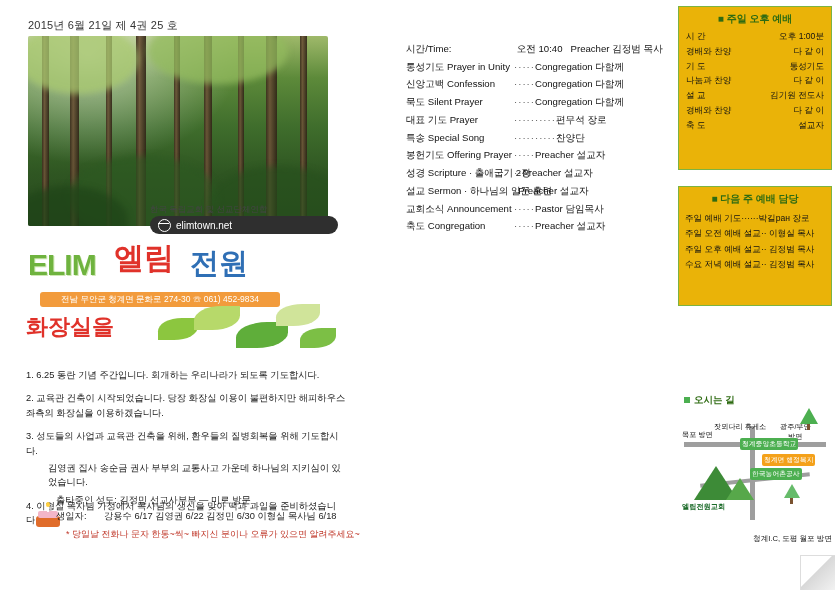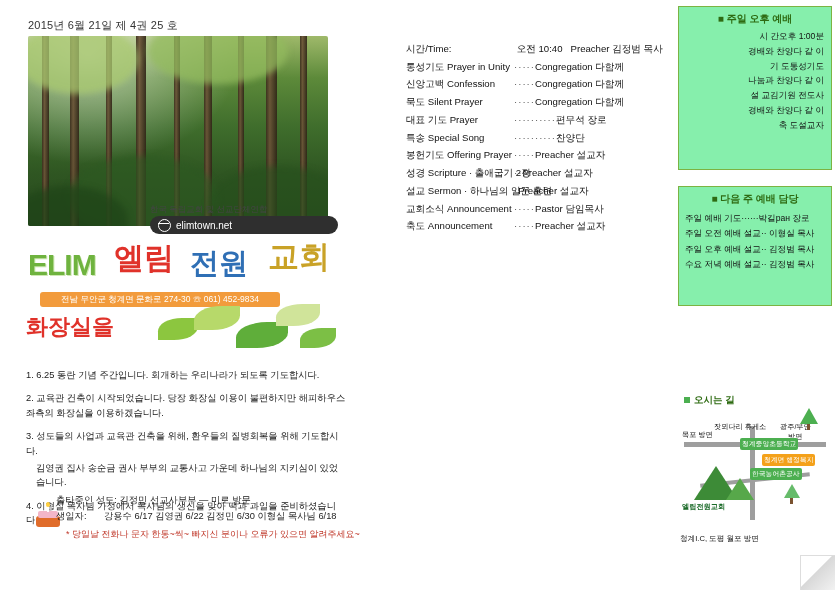--- a/index.html
+++ b/index.html
@@ -77,21 +77,21 @@
   .banner-deco{
     position:absolute;left:150px;top:300px;width:190px;height:62px;
   }
   .leaf{position:absolute;border-radius:60% 0 60% 0;}
 
   .notices{
     position:absolute;left:26px;top:368px;width:320px;
     font-size:9.3px;line-height:1.55;color:#1a1a1a;
   }
   .notices p{margin:0 0 9px 0;}
-  .notices p.sub{margin:-6px 0 9px 10px;}
+  .notices p.sub{margin:-6px 0 9px 22px;}
   .visit{
     position:absolute;left:56px;top:494px;font-size:9.3px;color:#1a1a1a;
   }
   .bday{
     position:absolute;left:56px;top:510px;font-size:9.3px;color:#1a1a1a;
   }
   .bday-list{position:absolute;left:104px;top:510px;font-size:9.3px;}
   .bday-note{
     position:absolute;left:66px;top:528px;font-size:9px;color:#c0392b;
   }
@@ -114,48 +114,48 @@
     font-size:9.6px;line-height:1.85;color:#111;
   }
   .order .row{display:block;white-space:nowrap;}
   .order .lbl{display:inline-block;width:108px;}
   .order .dots{color:#555;letter-spacing:1px;}
   .order .val{}
 
   
   .right{position:absolute;left:676px;top:0;width:159px;height:590px;}
   .greenbox{
-    position:absolute;left:2px;width:152px;border:1px solid #7cb342;background:#86efac;
+    position:absolute;left:2px;width:152px;border:1px solid #7cb342;background:#eab308;
   }
   .greenbox .hdr{
     text-align:center;font-size:10px;font-weight:bold;color:#2e6b12;padding:5px 0 3px;
   }
   .afternoon{top:6px;height:162px;}
   .aft-rows{font-size:8.6px;line-height:1.72;padding:0 7px 6px;color:#111;}
-  .aft-rows .r{display:flex;justify-content:flex-end;}
+  .aft-rows .r{display:flex;justify-content:space-between;}
   .aft-rows .r .a{white-space:nowrap;}
   .aft-rows .r .b{white-space:nowrap;}
   .nextweek{top:186px;height:118px;}
   .nw-rows{font-size:8.6px;line-height:1.78;padding:2px 6px 6px;color:#111;text-align:left;}
   .way-title{
     position:absolute;left:8px;top:394px;font-size:9.5px;font-weight:bold;color:#2e6b12;
   }
   .way-title .sq{display:inline-block;width:6px;height:6px;background:#4caf50;margin-right:4px;}
   .map{
     position:absolute;left:4px;top:408px;width:150px;height:118px;
   }
   .map .road{position:absolute;background:#9e9e9e;}
   .map .lbl{position:absolute;font-size:7.2px;color:#111;white-space:nowrap;}
   .map .lblg{position:absolute;font-size:6.8px;color:#fff;background:#4caf50;padding:1px 2px;border-radius:2px;white-space:nowrap;}
   .map .lblo{position:absolute;font-size:6.8px;color:#fff;background:#f4a11a;padding:1px 2px;border-radius:2px;white-space:nowrap;}
   .map .mountain{position:absolute;width:0;height:0;border-left:22px solid transparent;border-right:22px solid transparent;border-bottom:34px solid #3d8b37;}
   .map .mountain2{position:absolute;width:0;height:0;border-left:14px solid transparent;border-right:14px solid transparent;border-bottom:22px solid #57a84a;}
   .map .tree{position:absolute;}
   .map-foot{
-    position:absolute;left:4px;top:534px;width:152px;text-align:left;
+    position:absolute;left:4px;top:534px;width:152px;text-align:right;
     font-size:7.6px;color:#111;
   }
 
   .corner-fold{
     position:absolute;right:0;bottom:0;width:34px;height:34px;
     background:linear-gradient(135deg,#ffffff 0%,#ffffff 45%,#d8d8d8 46%,#f2f2f2 100%);
     border-left:1px solid #ddd;border-top:1px solid #ddd;
   }
 </style>
 </head>
@@ -190,21 +190,20 @@
 
     <div class="web-badge">
       <span class="globe"></span>
       <span>elimtown.net</span>
     </div>
 
     <div class="logo">
       <div class="elim-en">ELIM</div>
       <div class="elim-kr">엘림</div>
       <div class="jeonwon">전원</div>
-      <div class="church">교회</div>
     </div>
 
     <div class="addr-bar">전남 무안군 청계면 문화로 274-30  ☏ 061) 452-9834</div>
 
     <div class="banner-kr">화장실을</div>
     <div class="banner-deco">
       <div class="leaf" style="left:8px;top:18px;width:40px;height:22px;background:#8cc63f;"></div>
       <div class="leaf" style="left:44px;top:6px;width:46px;height:24px;background:#b7d96a;"></div>
       <div class="leaf" style="left:86px;top:22px;width:52px;height:26px;background:#5fae3a;"></div>
       <div class="leaf" style="left:126px;top:4px;width:44px;height:22px;background:#d0e49a;"></div>
@@ -265,21 +264,21 @@
       <span class="row">
         <span class="lbl">성경 Scripture · 출애굽기 2장</span><span class="dots">··</span><span class="val">Preacher 설교자</span>
       </span>
       <span class="row">
         <span class="lbl">설교 Sermon · 하나님의 일꾼 훈련</span><span class="dots">·</span><span class="val">Preacher 설교자</span>
       </span>
       <span class="row">
         <span class="lbl">교회소식 Announcement</span><span class="dots">·····</span><span class="val">Pastor 담임목사</span>
       </span>
       <span class="row">
-        <span class="lbl">축도 Announcement</span><span class="dots">·····</span><span class="val">Preacher 설교자</span>
+        <span class="lbl">축도 Congregation</span><span class="dots">·····</span><span class="val">Preacher 설교자</span>
       </span>
     </div>
 
   </div>
 
   <div class="right">
 
     <div class="greenbox afternoon">
       <div class="hdr">■ 주일 오후 예배</div>
       <div class="aft-rows">

